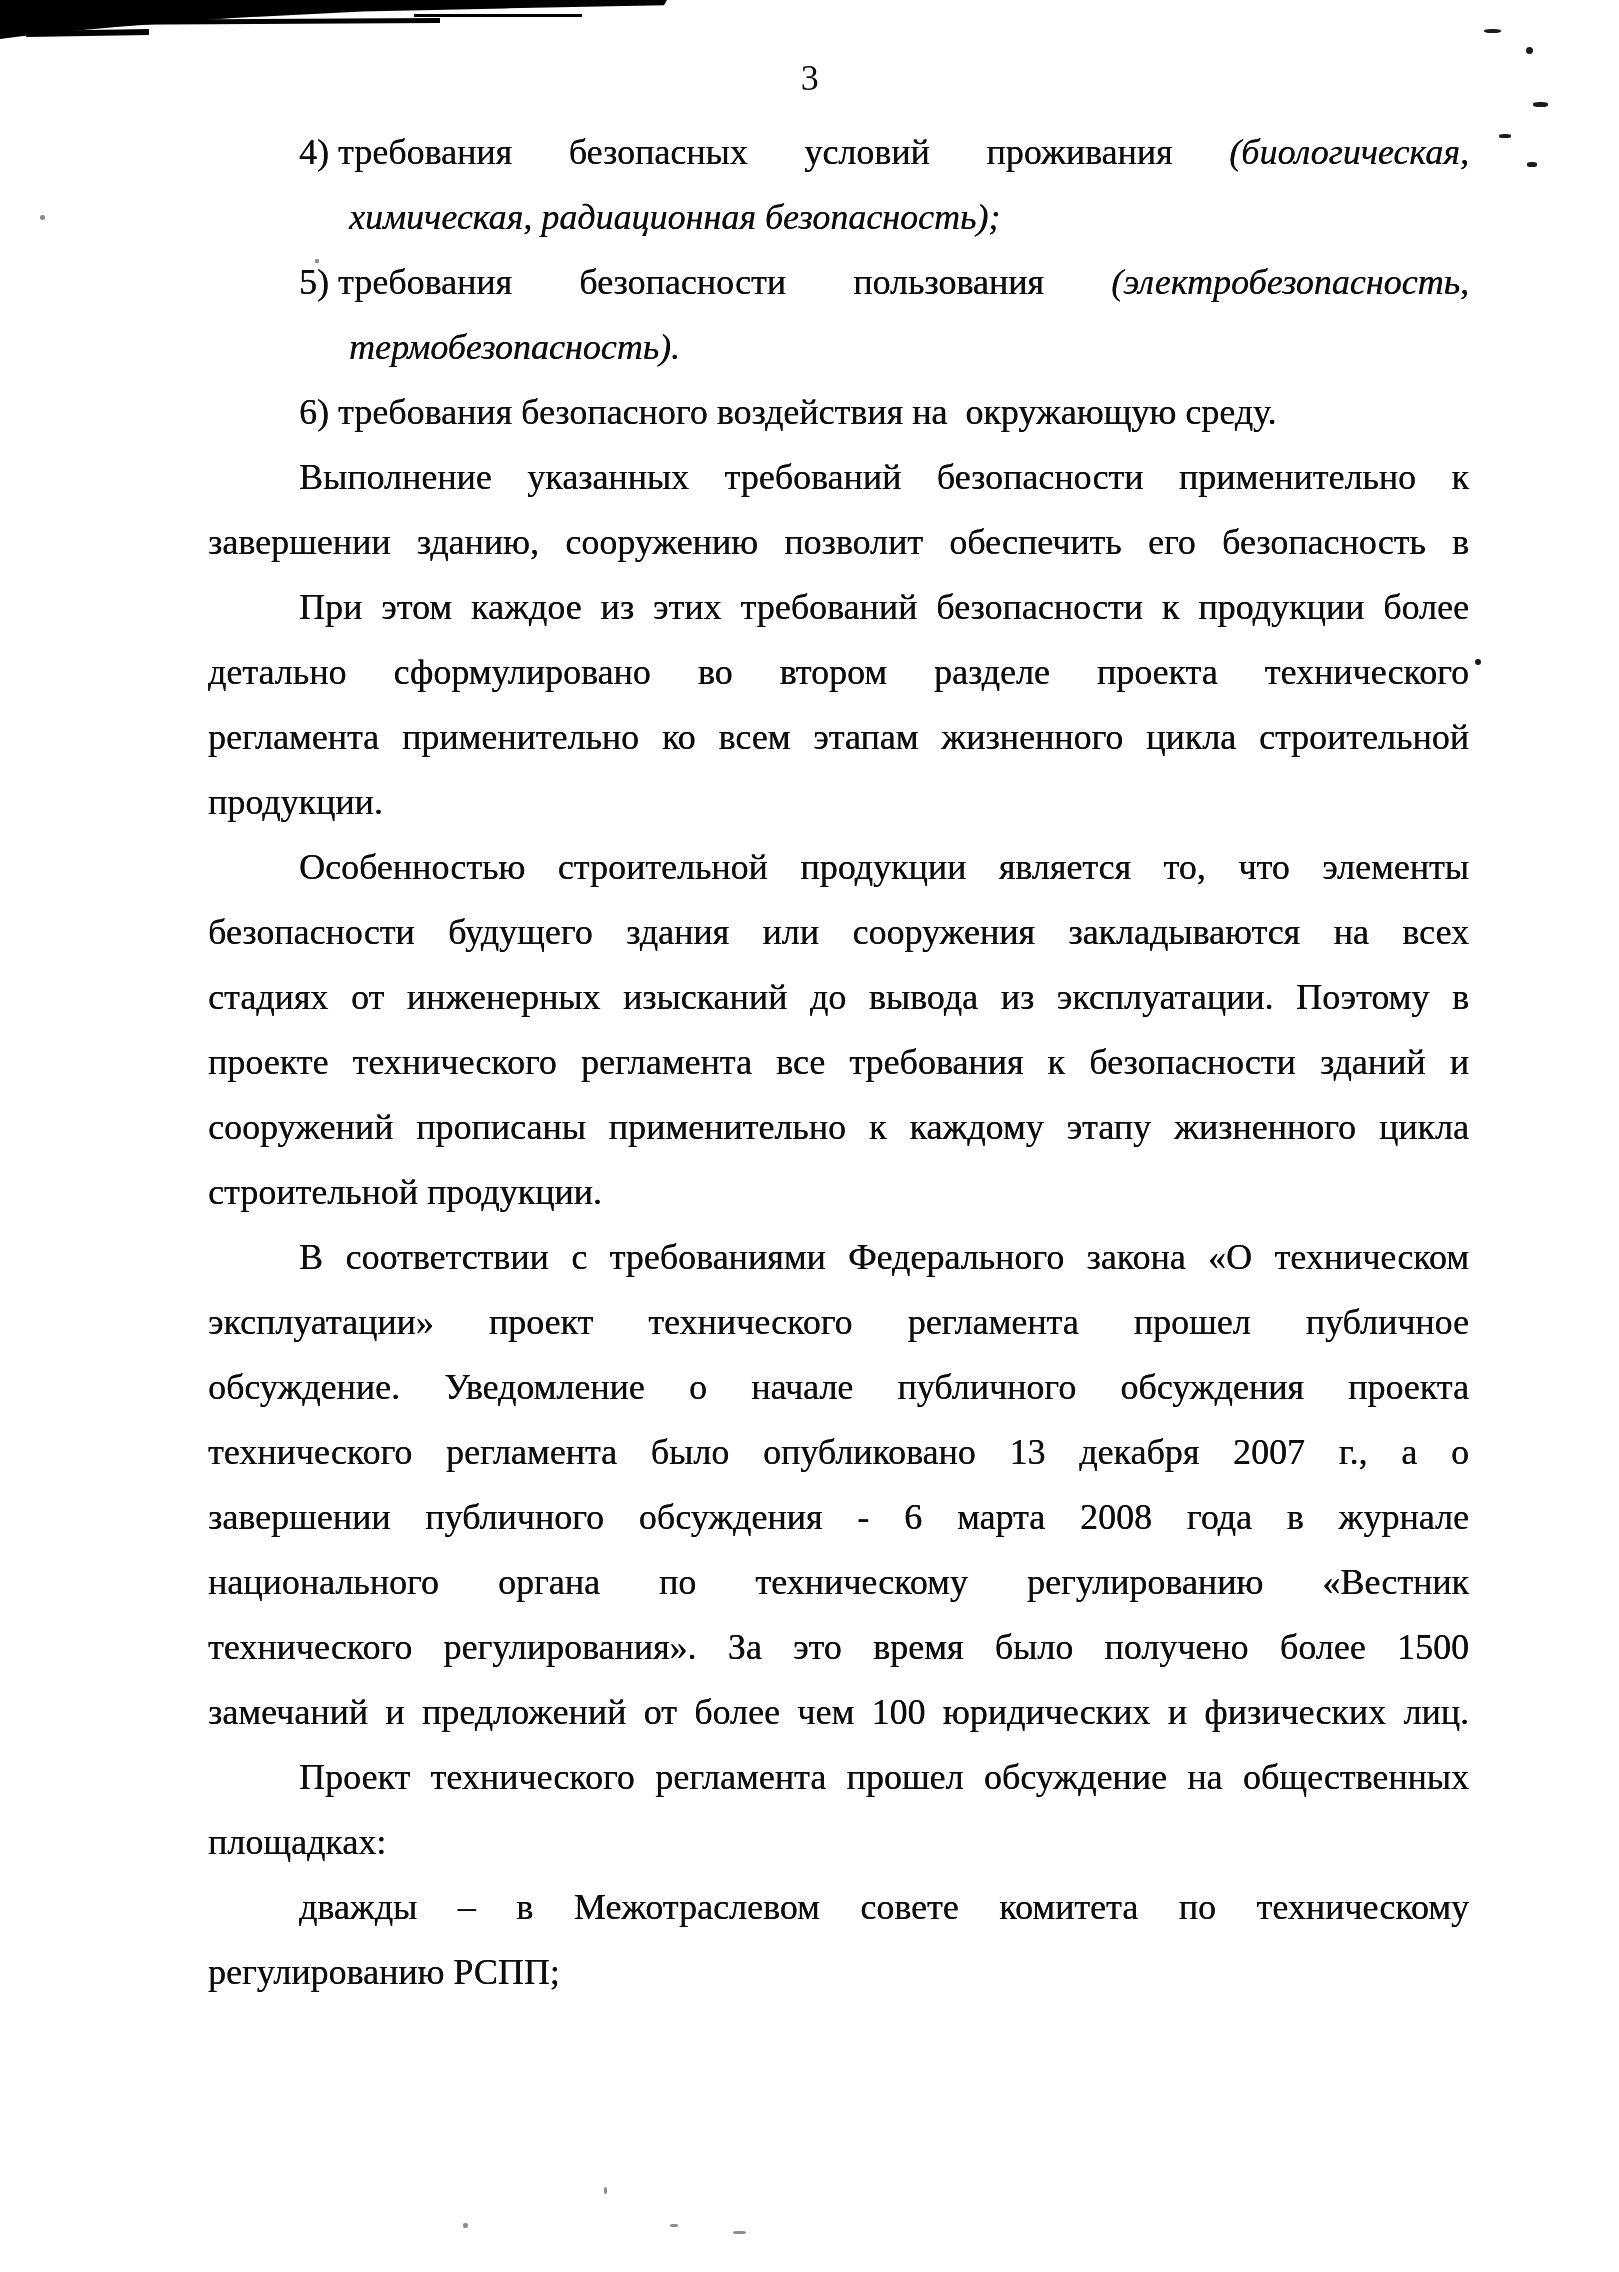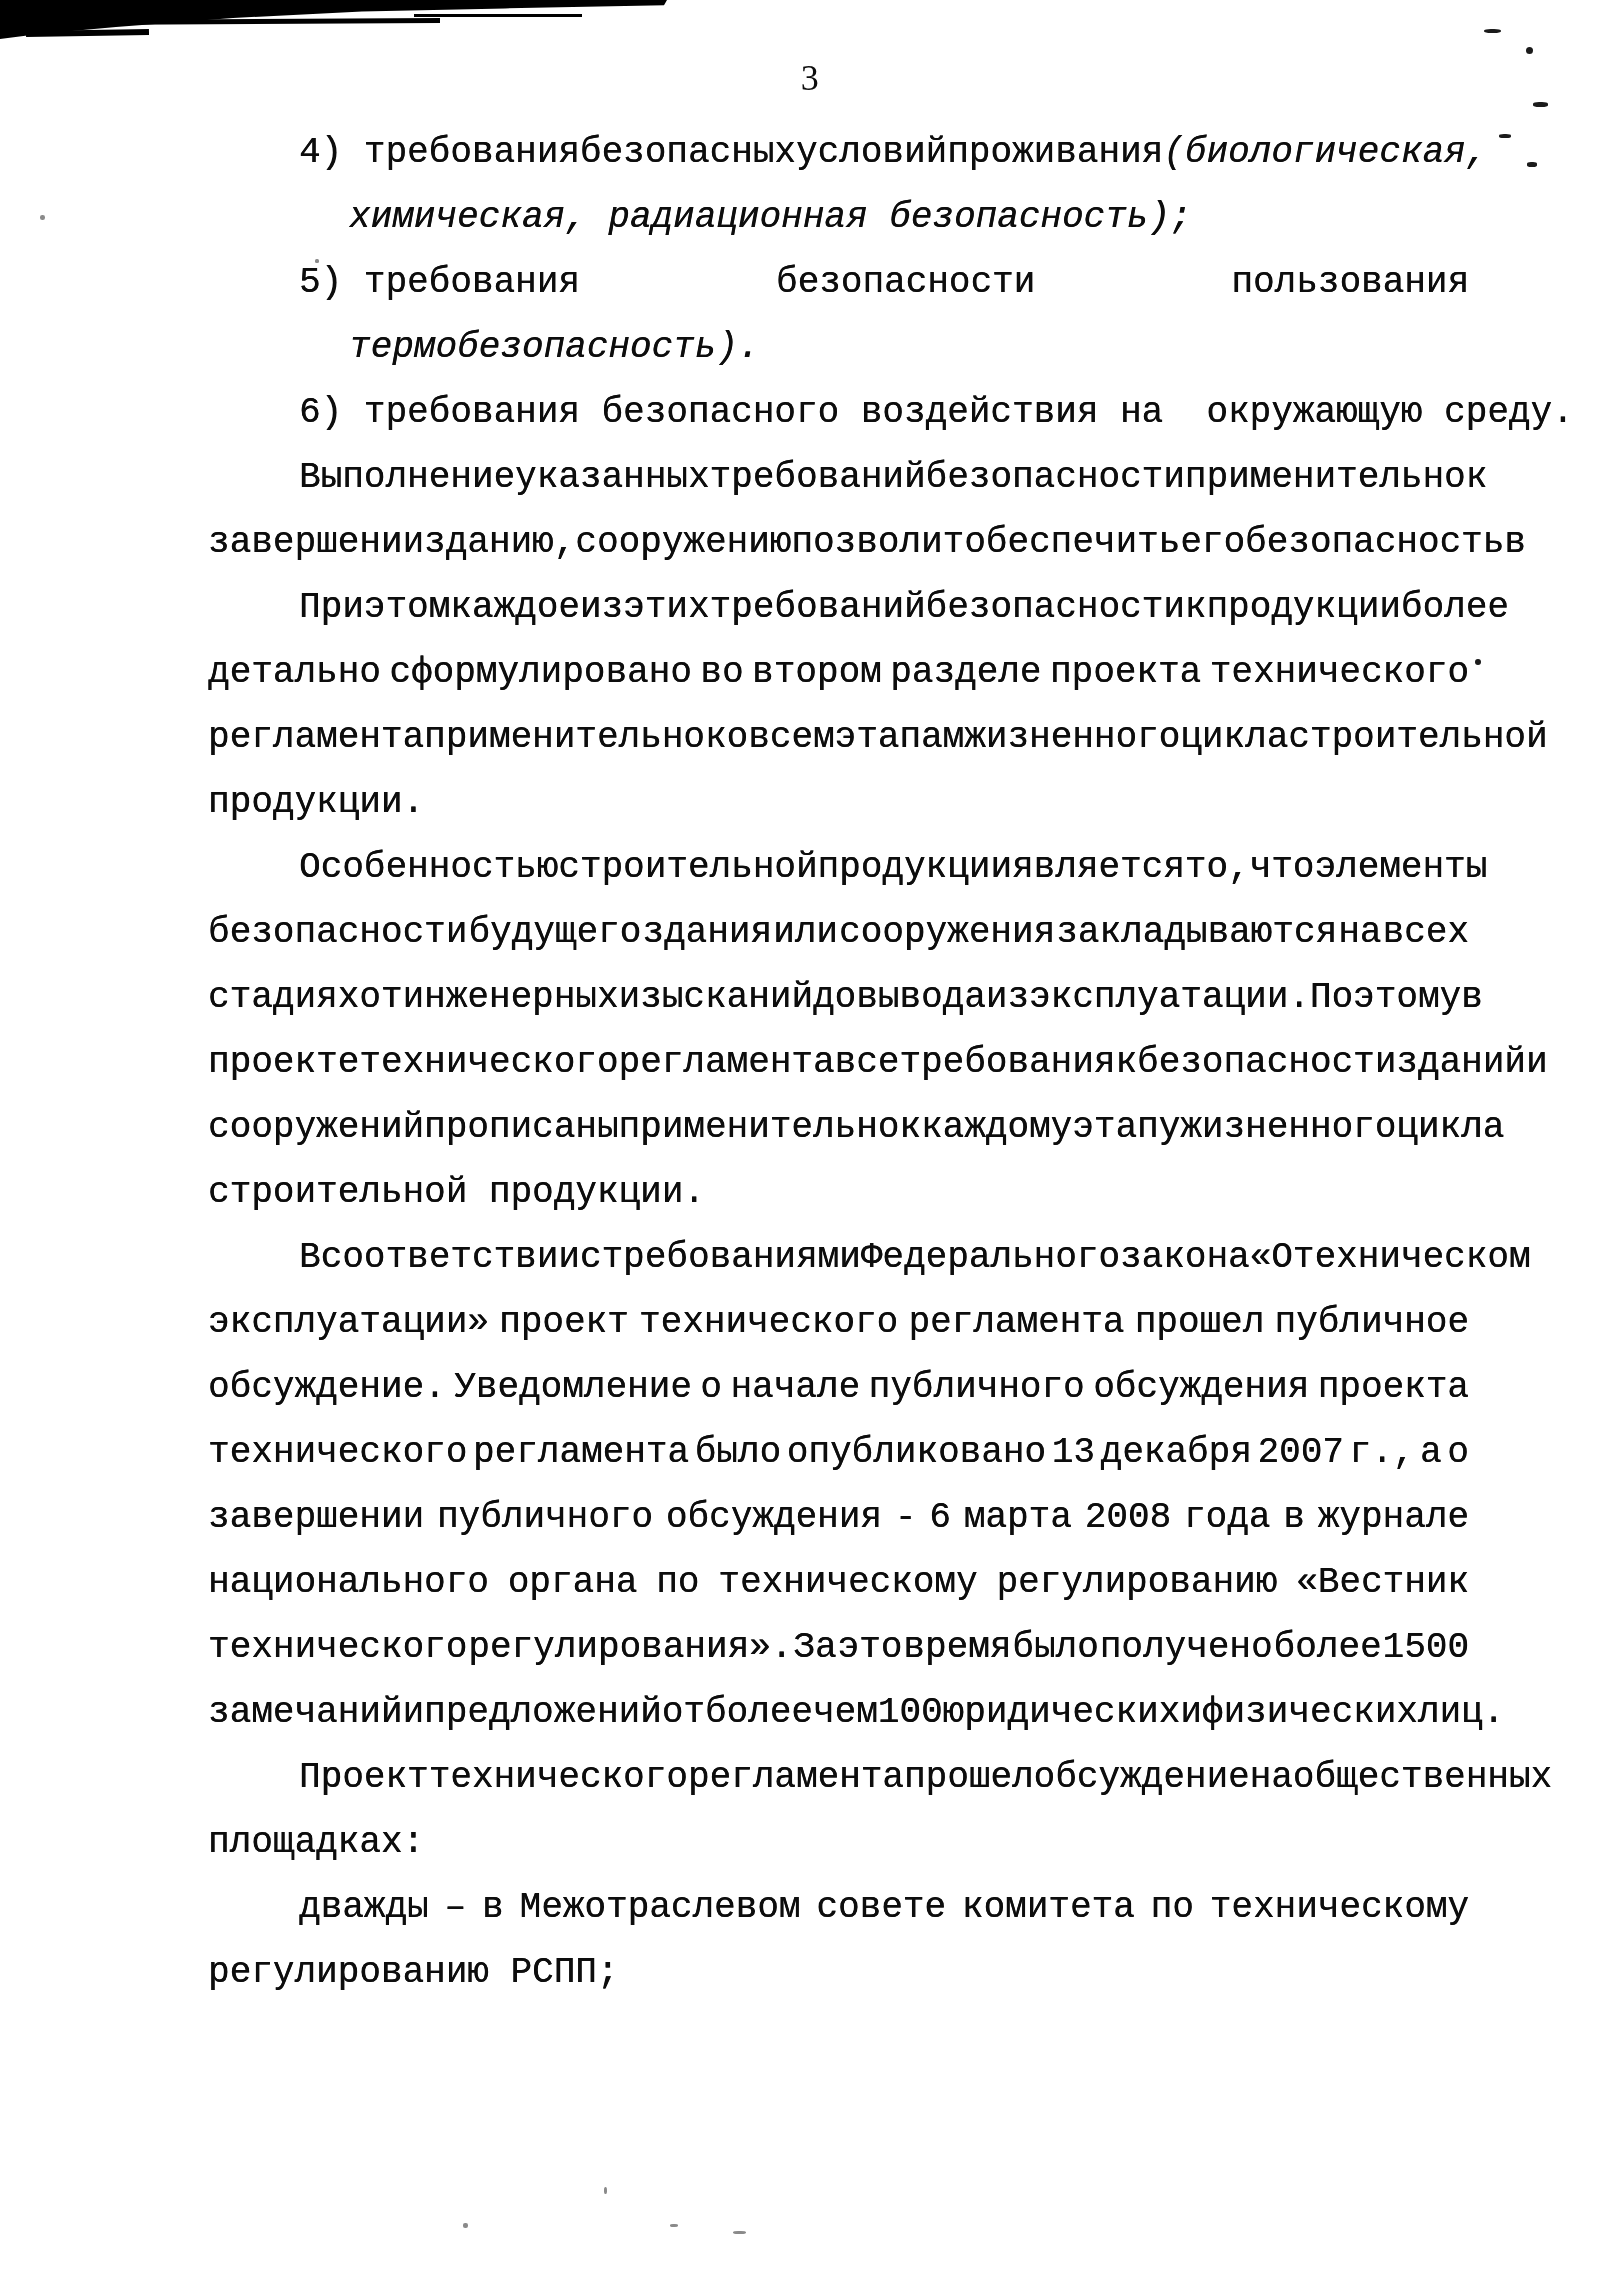--- a/index.html
+++ b/index.html
@@ -46,21 +46,20 @@
     left: 208px;
     top: 120px;
     width: 1261px;
     font-size: 36px;
     text-shadow: 0.3px 0 0 currentColor;
   }
   .line {
     height: 65px;
     line-height: 65px;
     white-space: nowrap;
-    font-family: Liberation Mono, monospace;
   }
   .line.just {
     display: flex;
     justify-content: space-between;
     white-space: normal;
   }
   .ind-para { padding-left: 91px; }
   .ind-list { padding-left: 91px; }
   .ind-cont { padding-left: 141px; }
   .it { font-style: italic; }
@@ -96,20 +95,21 @@
         <span class="word">безопасных</span>
         <span class="word">условий</span>
         <span class="word">проживания</span>
         <span class="word it">(биологическая,</span>
       </div>
       <div class="line ind-cont"><span class="it">химическая, радиационная безопасность);</span></div>
       <div class="line ind-list just">
         <span class="word">5)&nbsp;требования</span>
         <span class="word">безопасности</span>
         <span class="word">пользования</span>
+        <span class="word it">(электробезопасность,</span>
       </div>
       <div class="line ind-cont"><span class="it">термобезопасность).</span></div>
       <div class="line ind-list"><span>6)&nbsp;требования безопасного воздействия на&nbsp; окружающую среду.</span></div>
       <div class="line ind-para just">
         <span class="word">Выполнение</span>
         <span class="word">указанных</span>
         <span class="word">требований</span>
         <span class="word">безопасности</span>
         <span class="word">применительно</span>
         <span class="word">к</span>

